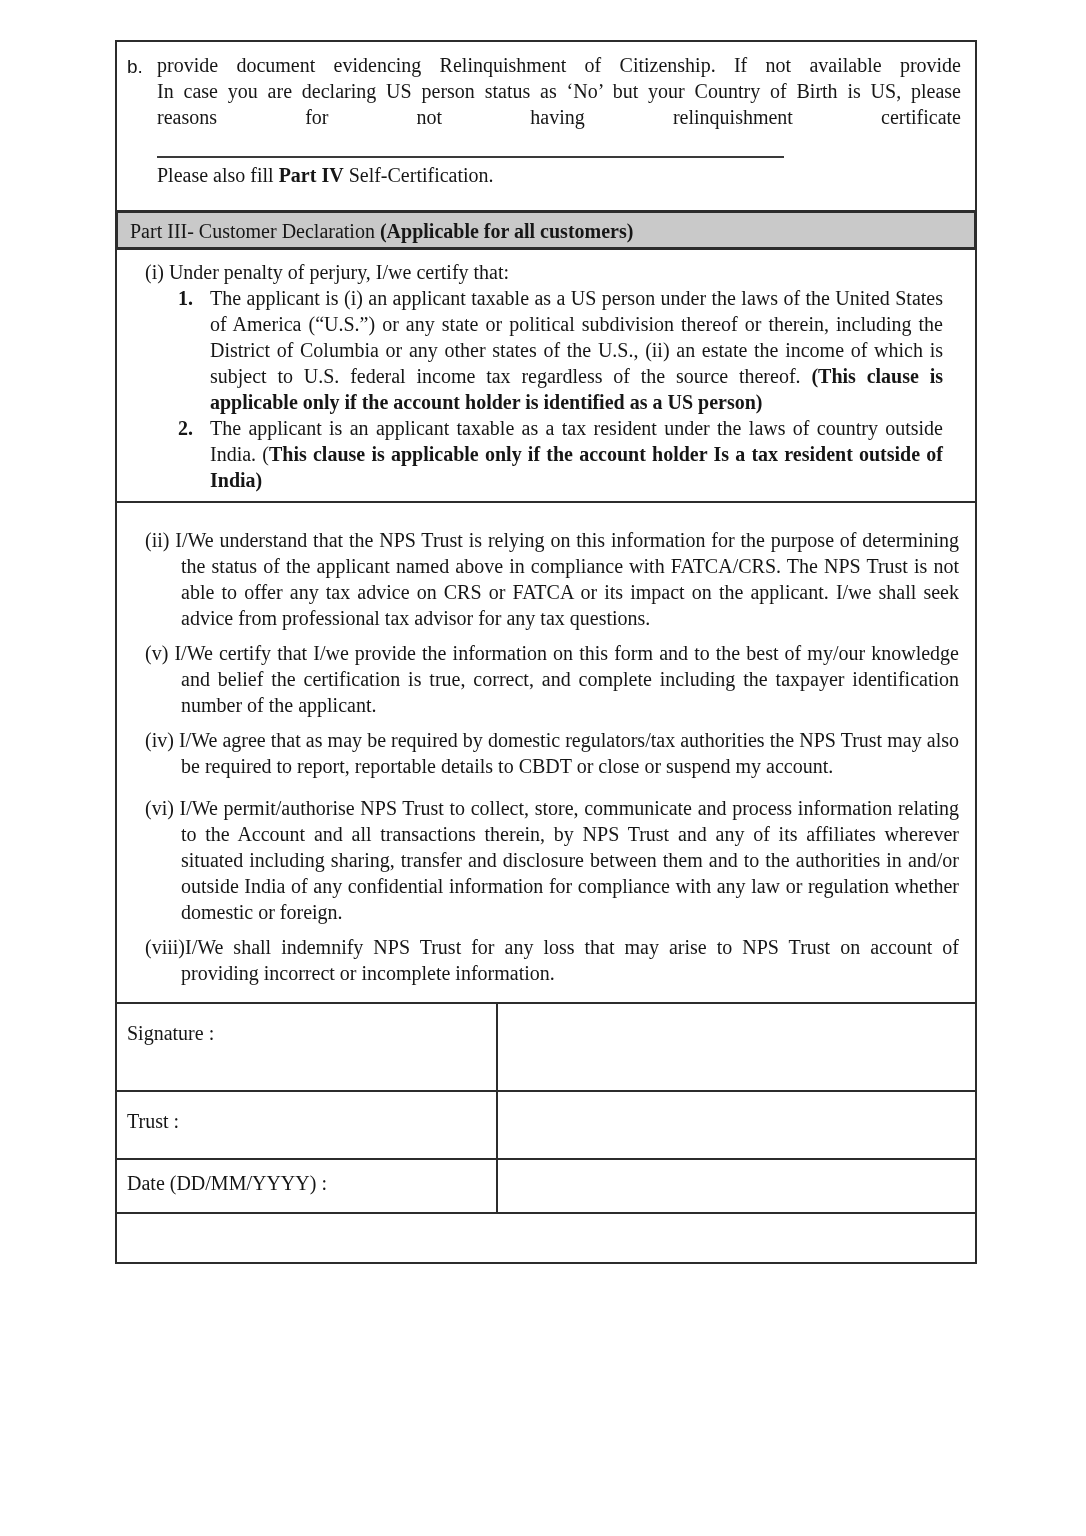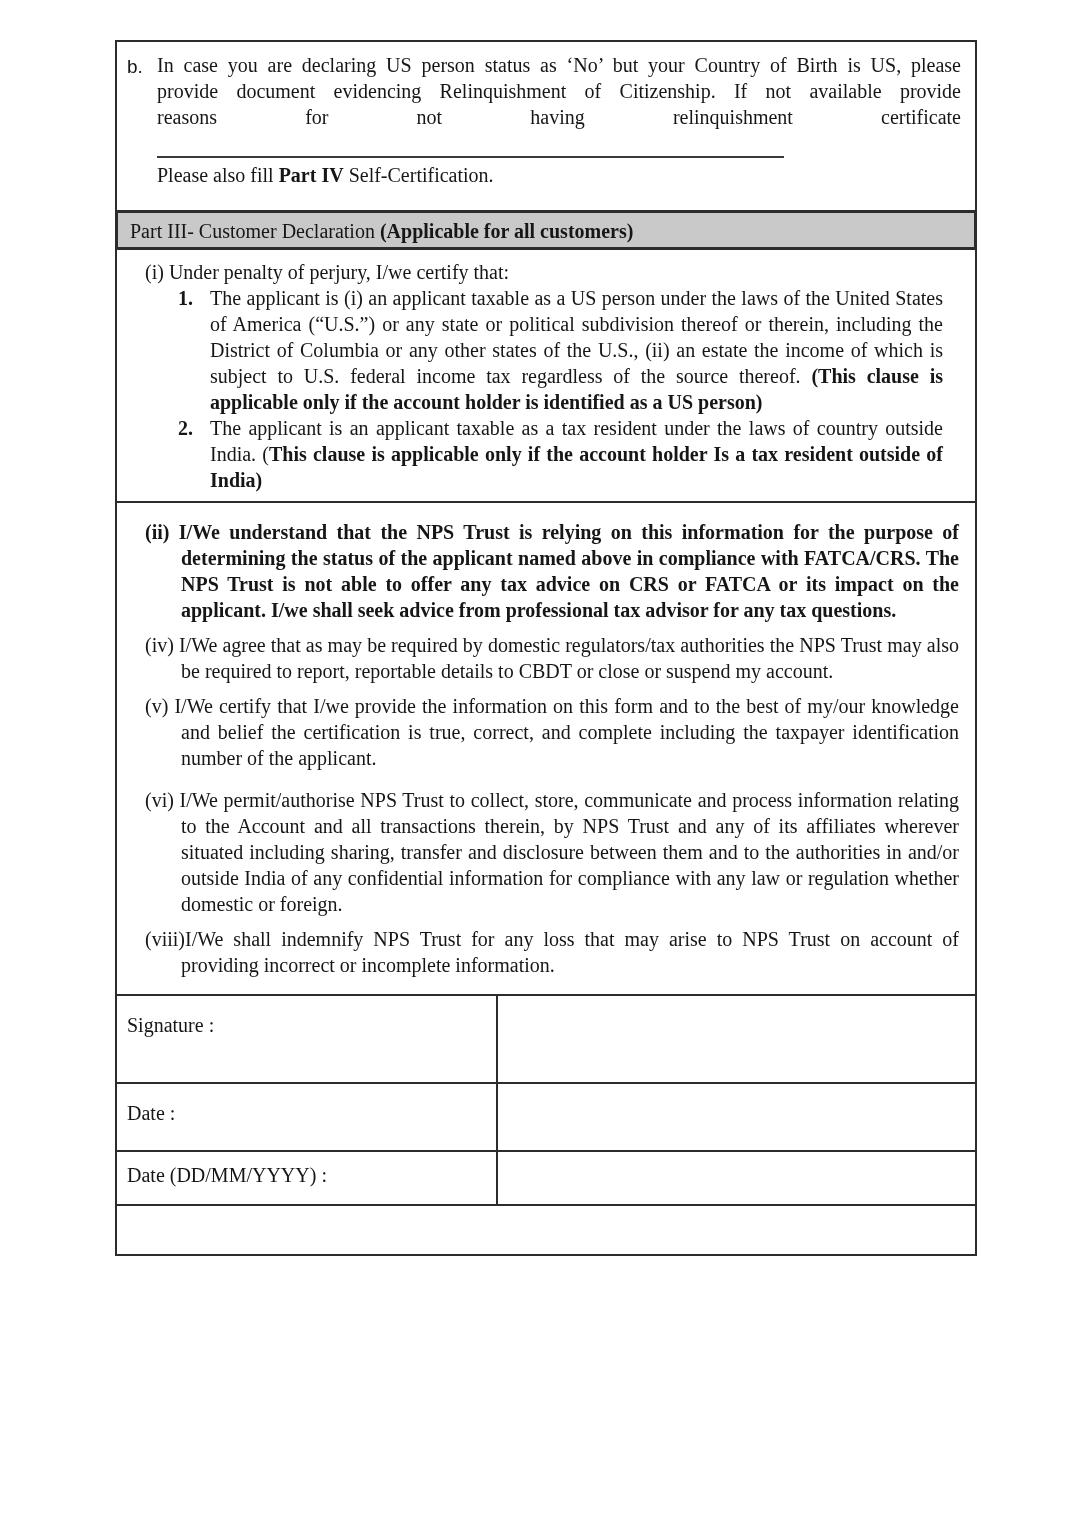--- a/index.html
+++ b/index.html
@@ -74,21 +74,21 @@
   .box-decl {
     margin-top: -2px;
     padding: 16px 16px 16px 28px;
   }
   .decl {
     text-align: justify;
     padding-left: 36px;
     text-indent: -36px;
     margin-top: 9px;
   }
-  .decl:first-child { margin-top: 0; font-weight: bold; }
+  .decl:first-child { margin-top: 8px; }
   .decl.gap-lg { margin-top: 16px; }
   
   .sig-table {
     width: 100%;
     margin-top: -2px;
     border-collapse: collapse;
   }
   .sig-table td {
     border: 2px solid #2c2c2c;
     vertical-align: top;
@@ -105,52 +105,52 @@
   .row-empty td { height: 50px; }
 </style>
 </head>
 <body>
 
 <div class="content">
 
   <div class="box box-b">
     <div class="b-label">b.</div>
     <div class="b-body">
+      <div class="jline">provide document evidencing Relinquishment of Citizenship. If not available provide</div>
       <div class="jline">In case you are declaring US person status as ‘No’ but your Country of Birth is US,  please</div>
-      <div class="jline">provide document evidencing Relinquishment of Citizenship. If not available provide</div>
       <div class="jline">reasons for not having relinquishment certificate</div>
       <div class="blank-line"></div>
       <div class="b-note"><span>Please also fill </span><span class="bold">Part IV</span><span> Self-Certification.</span></div>
     </div>
   </div>
 
   <div class="part3-header"><span>Part III- Customer Declaration </span><span class="bold">(Applicable for all customers)</span></div>
 
   <div class="box box-i">
     <div>(i) Under penalty of perjury, I/we certify that:</div>
     <div class="pi-item"><span class="pi-num">1.</span><span>The applicant is (i) an applicant taxable as a US person under the laws of the United States of America (“U.S.”) or any state or political subdivision thereof or therein, including the District of Columbia or any other states of the U.S., (ii) an estate the income of which is subject to U.S. federal income tax regardless of the source thereof. </span><span class="bold">(This clause is applicable only if the account holder is identified as a US person)</span></div>
     <div class="pi-item"><span class="pi-num">2.</span><span>The applicant is an applicant taxable as a tax resident under the laws of country outside India. (</span><span class="bold">This clause is applicable only if the account holder Is a tax resident outside of India)</span></div>
   </div>
 
   <div class="box box-decl">
     <div class="decl">(ii) I/We understand that the NPS Trust is relying on this information for the purpose of determining the status of the applicant named above in compliance with FATCA/CRS. The NPS Trust is not able to offer any tax advice on CRS or FATCA or its impact on the applicant. I/we shall seek advice from professional tax advisor for any tax questions.</div>
+    <div class="decl">(v) I/We certify that I/we provide the information on this form and to the best of my/our knowledge and belief the certification is true, correct, and complete including the taxpayer identification number of the applicant.</div>
     <div class="decl">(iv) I/We agree that as may be required by domestic regulators/tax authorities the NPS Trust may also be required to report, reportable details to CBDT or close or suspend my account.</div>
-    <div class="decl">(v) I/We certify that I/we provide the information on this form and to the best of my/our knowledge and belief the certification is true, correct, and complete including the taxpayer identification number of the applicant.</div>
     <div class="decl gap-lg">(vi) I/We permit/authorise NPS Trust to collect, store, communicate and process information relating to the Account and all transactions therein, by NPS Trust and any of its affiliates wherever situated including sharing, transfer and disclosure between them and to the authorities in and/or outside India of any confidential information for compliance with any law or regulation whether domestic or foreign.</div>
     <div class="decl">(viii)I/We shall indemnify NPS Trust for any loss that may arise to NPS Trust on account of providing incorrect or incomplete information.</div>
   </div>
 
   <table class="sig-table">
     <tbody>
       <tr class="row-signature">
         <td class="lbl">Signature :</td>
         <td></td>
       </tr>
       <tr class="row-name">
-        <td class="lbl">Date :</td>
+        <td class="lbl">Trust :</td>
         <td></td>
       </tr>
       <tr class="row-date">
         <td class="lbl">Date (DD/MM/YYYY) :</td>
         <td></td>
       </tr>
       <tr class="row-empty">
         <td colspan="2"></td>
       </tr>
     </tbody>

